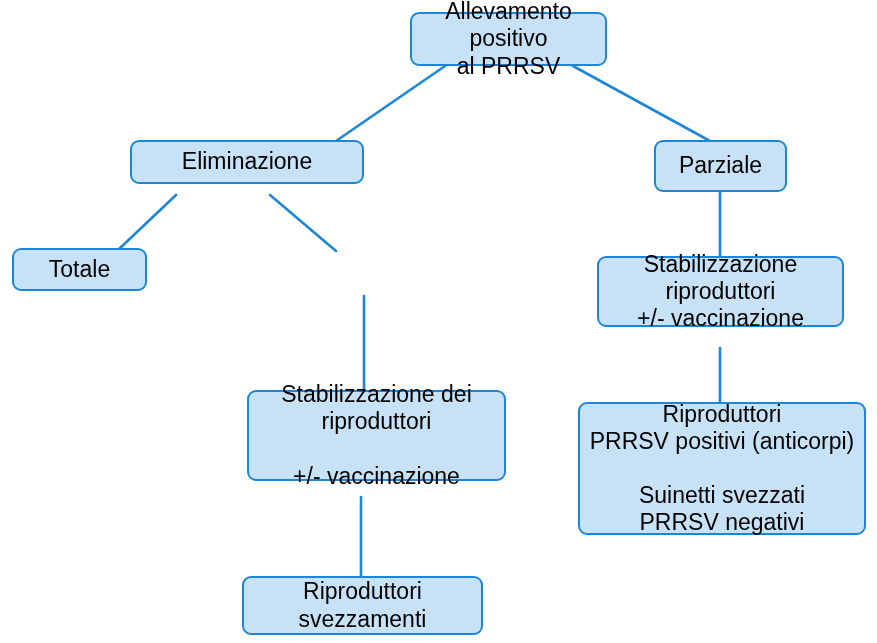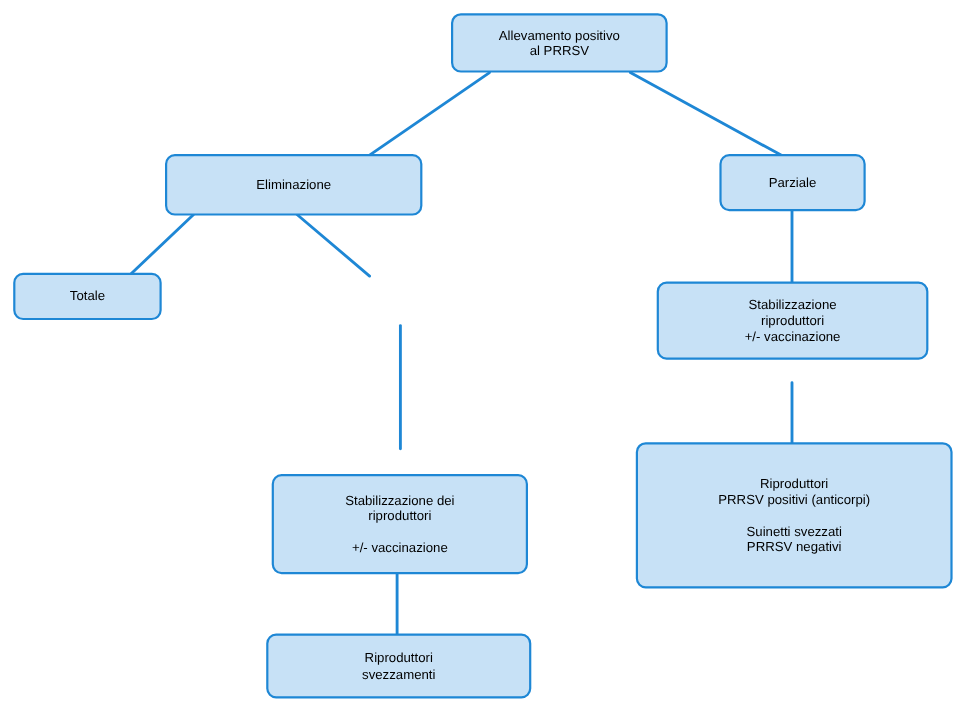--- a/index.html
+++ b/index.html
@@ -32,37 +32,37 @@
     stroke-width: 2.6;
     stroke-linecap: round;
   }
   .node {
     position: absolute;
     z-index: 1;
     background: var(--node-fill);
     border: 2.5px solid var(--node-border);
     border-radius: 9px;
     color: var(--text);
-    font-size: 12px;
+    font-size: 23px;
     line-height: 1.18;
     display: flex;
     align-items: center;
     justify-content: center;
     text-align: center;
     white-space: pre-line;
     padding: 2px 6px;
   }
   .node-root          { left: 410px; top: 12px;  width: 197px; height: 54px; }
-  .node-eliminazione  { left: 130px; top: 140px; width: 234px; height: 56px; margin-left: 20px; }
+  .node-eliminazione  { left: 130px; top: 140px; width: 234px; height: 44px; }
   .node-controllo     { left: 654px; top: 140px; width: 133px; height: 52px; }
   .node-totale        { left: 12px;  top: 248px; width: 135px; height: 43px; }
   .node-parziale      { left: 299px; top: 250px; width: 133px; height: 47px; }
   .node-stab-right    { left: 597px; top: 256px; width: 247px; height: 71px; }
   .node-riproduttori  { left: 578px; top: 402px; width: 288px; height: 133px; }
-  .node-stab-left     { left: 247px; top: 431px; width: 233px; height: 91px; text-align: center; }
+  .node-stab-left     { left: 247px; top: 390px; width: 259px; height: 91px; text-align: center; }
   .node-depopolamento { left: 242px; top: 576px; width: 241px; height: 59px; }
 </style>
 </head>
 <body>
 
 <div class="canvas">
 
   <svg class="connectors" viewBox="0 0 877 643" xmlns="http://www.w3.org/2000/svg">
     <line x1="445" y1="66" x2="336" y2="141"></line>
     <line x1="573" y1="66" x2="710" y2="141"></line>

